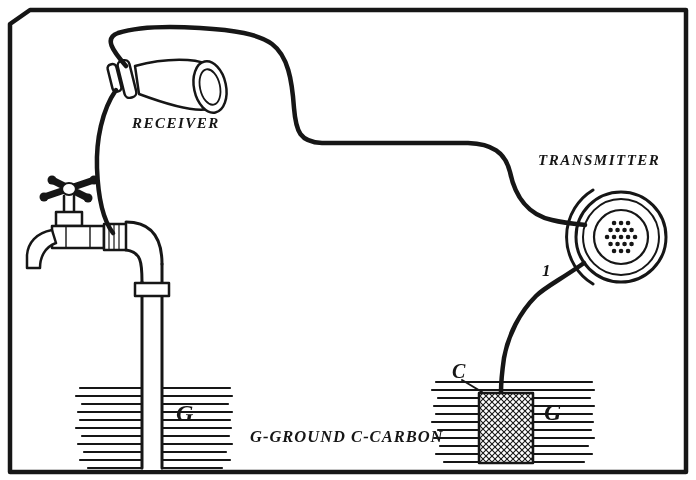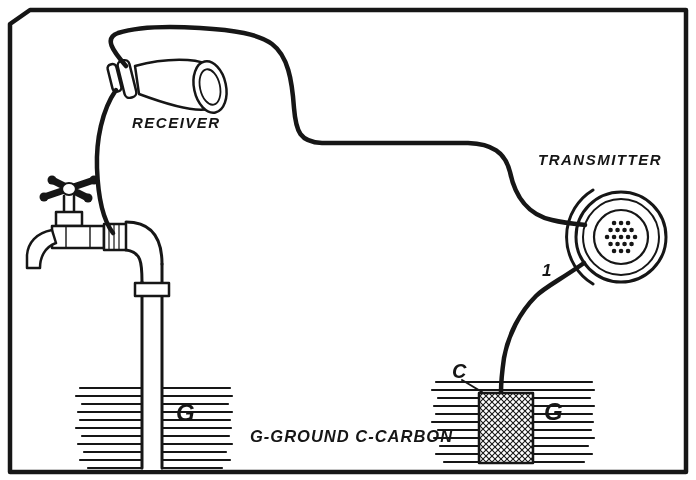--- a/index.html
+++ b/index.html
@@ -1,17 +1,17 @@
 <!DOCTYPE html>
 <html><head>
 <meta charset="utf-8">
 <style>
   html,body{margin:0;padding:0;background:#e8e8e4;}
   .stage{position:relative;width:696px;height:480px;background:#ffffff;overflow:hidden;
-         font-family:Liberation Sans, sans-serif;}
+         font-family:Liberation Serif, serif;}
   svg{position:absolute;inset:0;display:block;}
   .ink{stroke:#161616;fill:none;stroke-linecap:round;stroke-linejoin:round;}
   .fillpaper{fill:#ffffff;}
   .lbl{fill:#161616;font-weight:700;font-style:italic;letter-spacing:1.5px;}
   .lbl-big{font-size:15px;}
   .lbl-G{font-size:24px;letter-spacing:0;}
   .lbl-C{font-size:20px;letter-spacing:0;}
   .lbl-legend{font-size:16.5px;letter-spacing:1px;}
   .lbl-mark{font-size:17px;letter-spacing:0;}
 </style>

